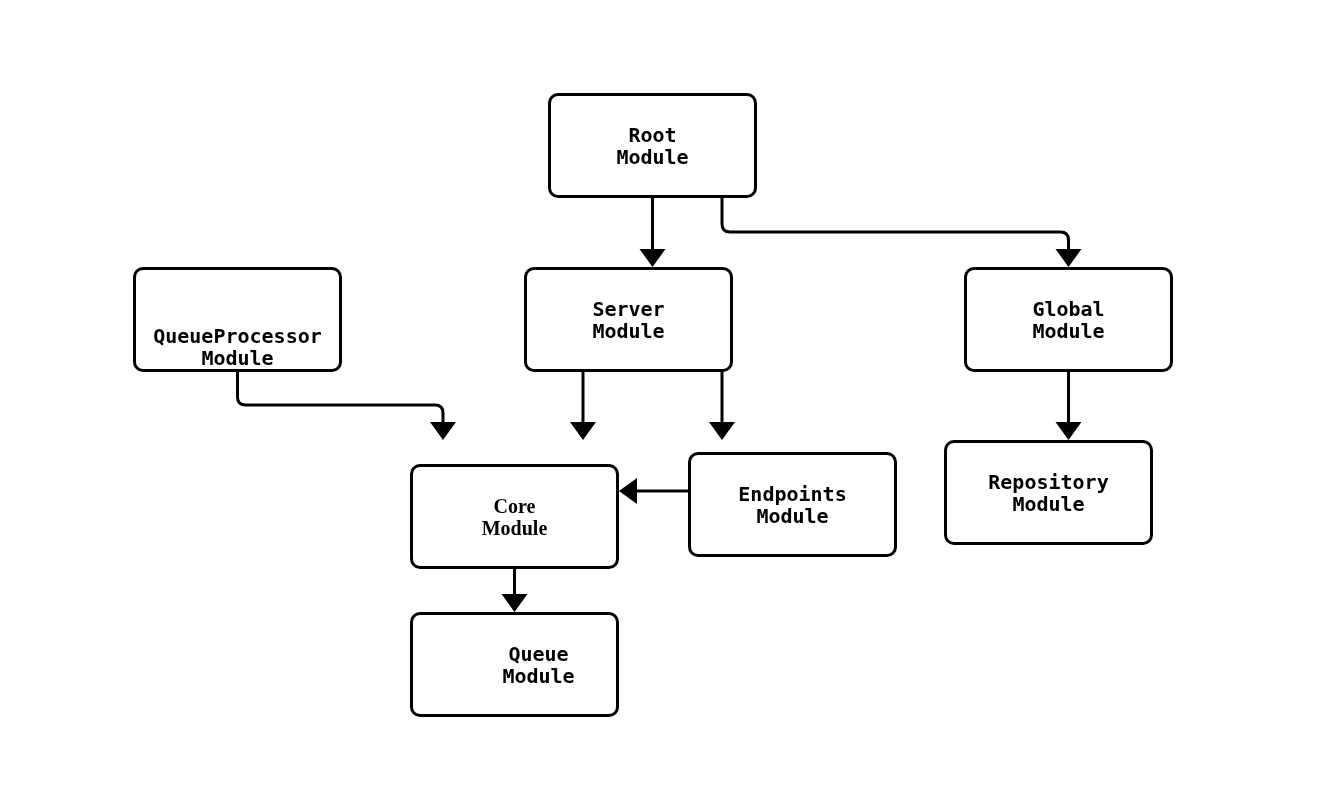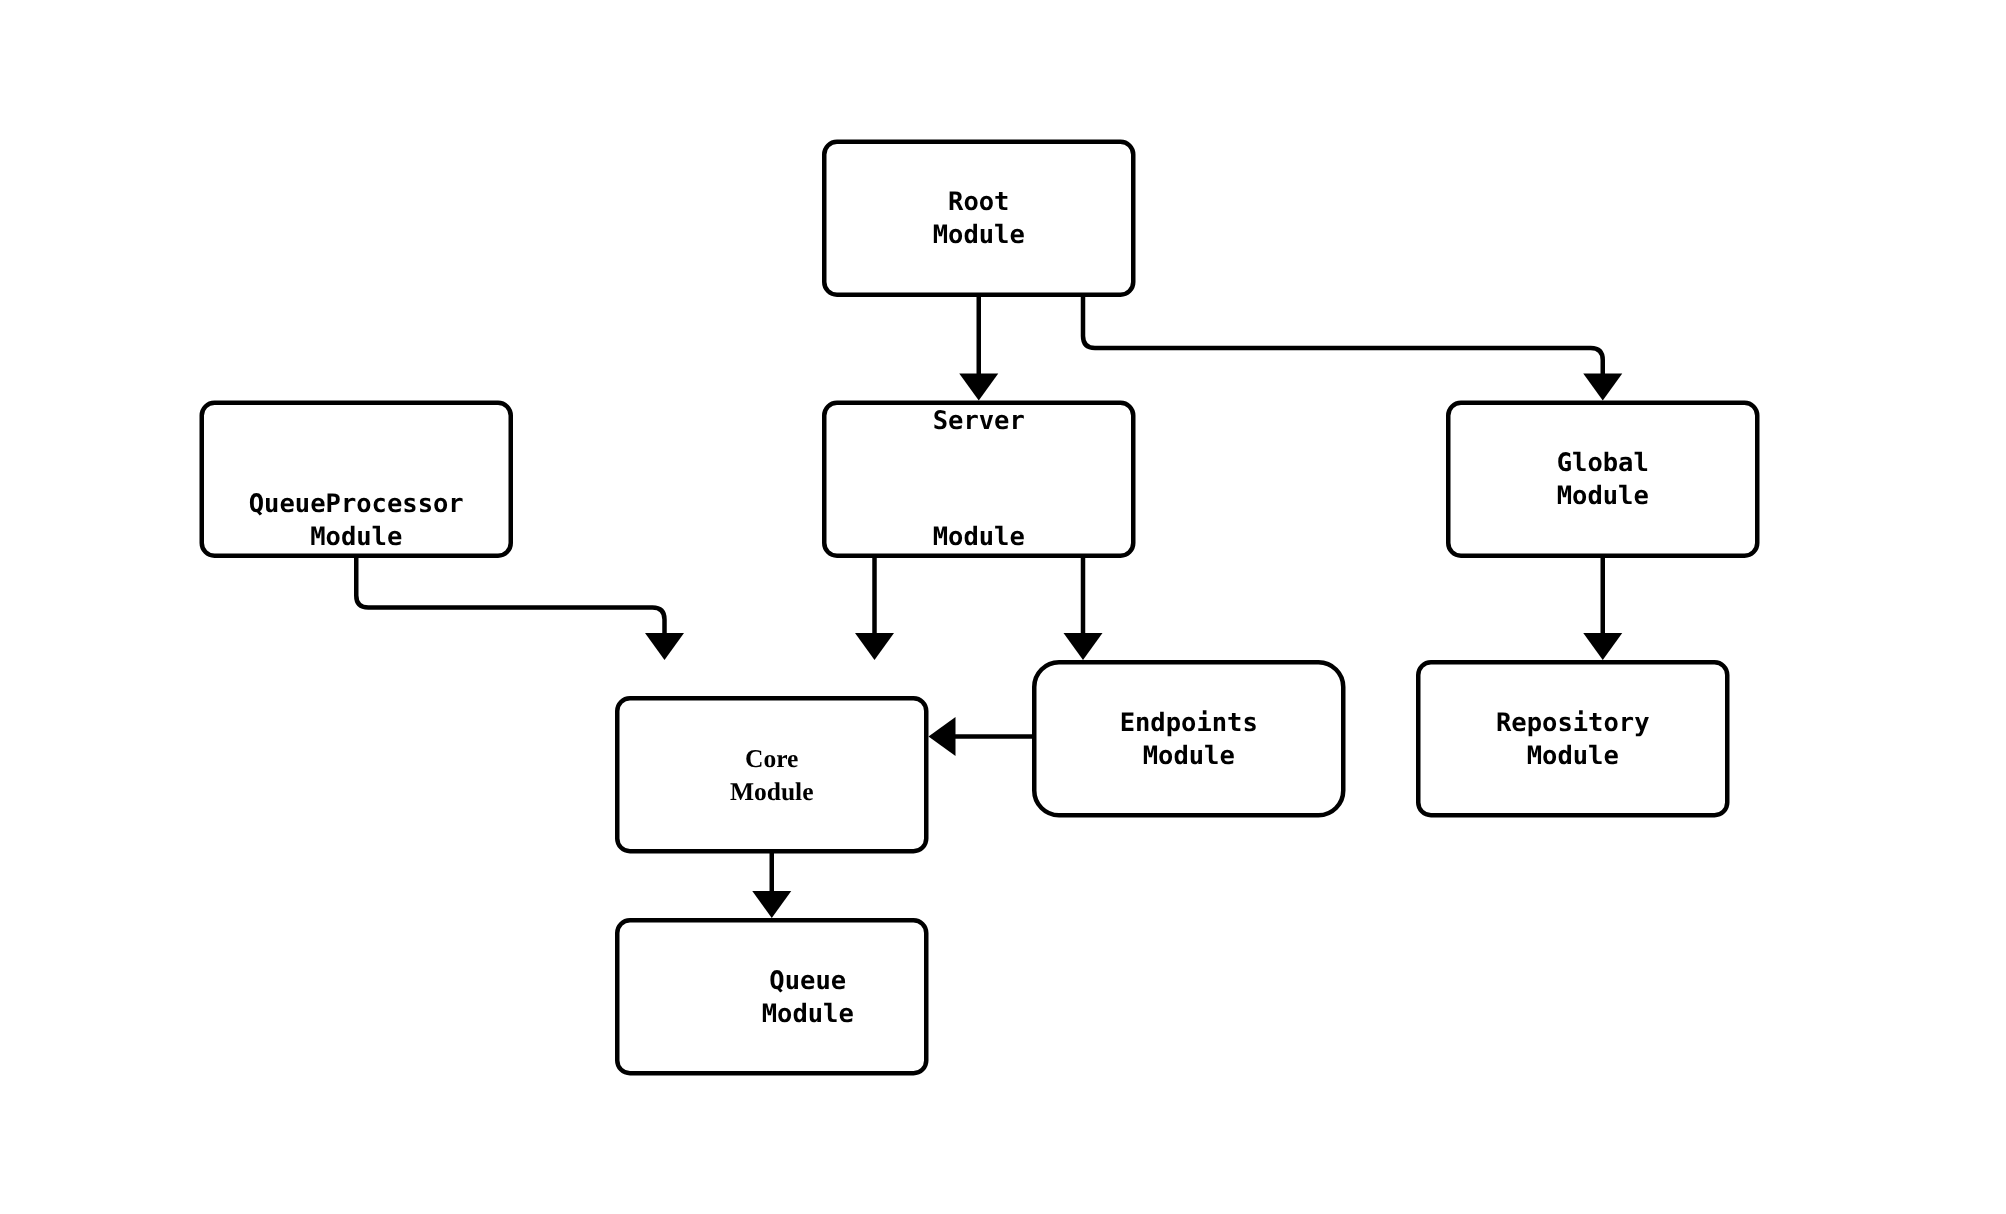--- a/index.html
+++ b/index.html
@@ -45,30 +45,30 @@
     background: var(--node-fill);
     border: 3px solid var(--stroke);
     border-radius: 10px;
     display: flex;
     flex-direction: column;
     align-items: center;
     justify-content: center;
     text-align: center;
     color: var(--text);
     font-weight: bold;
-    font-size: 17px;
+    font-size: 20px;
     line-height: 22px;
     white-space: nowrap;
   }
   .node-root          { left: 548px; top: 93px;  }
   .node-queueprocessor{ left: 133px; top: 267px; justify-content: flex-end; }
-  .node-server        { left: 548px; top: 267px; justify-content: space-between; }
+  .node-server        { left: 524px; top: 267px; }
   .node-global        { left: 964px; top: 267px; align-items: center; }
   .node-core          { left: 410px; top: 464px; font-family: Liberation Serif, serif; }
-  .node-endpoints     { left: 688px; top: 440px; border-radius: 18px; }
+  .node-endpoints     { left: 688px; top: 452px; }
   .node-queue         { left: 410px; top: 612px; padding-left: 48px; }
   .node-repository    { left: 928px; top: 440px; margin-left: 16px; }
 </style>
 </head>
 <body>
 
 <div class="canvas">
 
   <svg class="edges" viewBox="0 0 1337 809" xmlns="http://www.w3.org/2000/svg">
 

